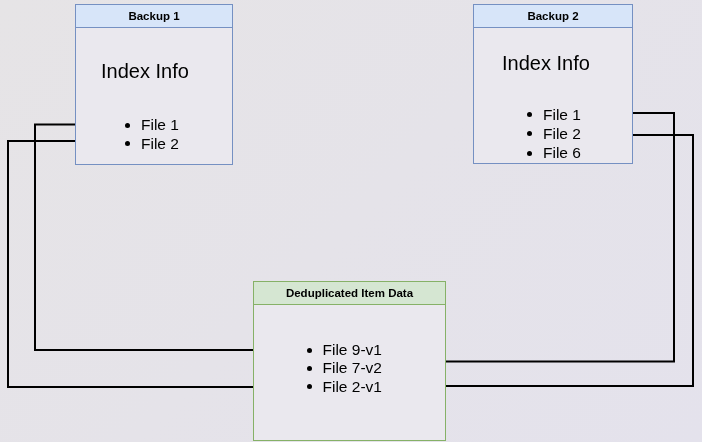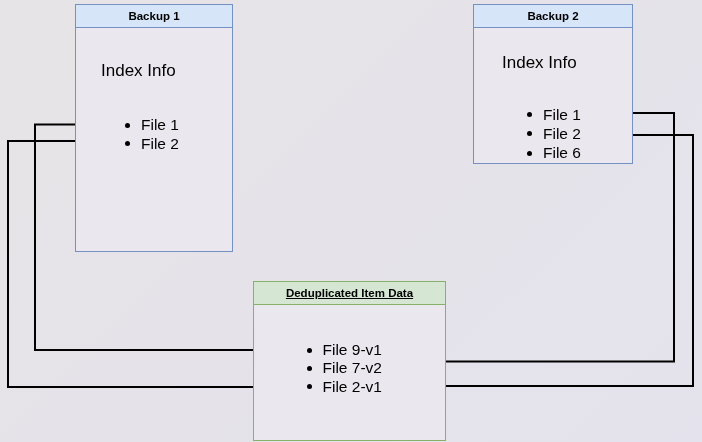--- a/index.html
+++ b/index.html
@@ -47,21 +47,21 @@
     font-weight:bold;
     font-size:11.5px;
     border-bottom:1px solid;
     white-space:nowrap;
     overflow:hidden;
   }
   .blue .box-header{background:var(--blue-fill);border-color:var(--blue-stroke);}
   .green .box-header{background:var(--green-fill);border-color:var(--green-stroke);}
   .label{
     position:absolute;
-    font-size:17px;
+    font-size:20px;
     line-height:16px;
     white-space:nowrap;
   }
   .list{position:absolute;}
   .li{
     display:flex;
     align-items:center;
     height:var(--lh,18.5px);
   }
   .dot{
@@ -86,21 +86,21 @@
       <marker id="arrow" viewBox="0 0 12 12" refX="11" refY="6" markerWidth="8" markerHeight="8" orient="auto">
         <path d="M1,1 L11,6 L1,11 L3.6,6 Z" fill="#000000"></path>
       </marker>
     </defs>
   <polyline points="116,124.5 35,124.5 35,350 303,350" class="edge" marker-end="url(#arrow)"></polyline>
       <polyline points="115,141 8,141 8,387 297,387" class="edge" marker-end="url(#arrow)"></polyline>
       <polyline points="596,113 674,113 674,361.5 398,361.5" class="edge" marker-end="url(#arrow)"></polyline>
       <polyline points="592,135 693,135 693,386 397,386" class="edge" marker-end="url(#arrow)"></polyline>
     </svg>
 
-  <div class="box blue" style="left:75px;top:4px;width:158px;height:248px;">
+  <div class="box blue" style="left:75px;top:4px;width:158px;height:161px;">
     <div class="box-header">Backup 1</div>
     <div class="label" style="left:25px;top:58px;">Index Info</div>
     <div class="list" style="left:49px;top:111px;--lh:18.5px;">
         <div class="li">
           <span class="dot"></span>
           <span class="li-text">File 1</span>
         </div>
         <div class="li">
           <span class="dot"></span>
           <span class="li-text">File 2</span>
@@ -120,21 +120,21 @@
           <span class="dot"></span>
           <span class="li-text">File 2</span>
         </div>
         <div class="li">
           <span class="dot"></span>
           <span class="li-text">File 6</span>
         </div>
       </div>
   </div>
 
-  <div class="box green" style="left:253px;top:281px;width:193px;height:160px;text-decoration:underline;">
+  <div class="box green" style="left:253px;top:281px;width:193px;height:160px;">
     <div class="box-header">Deduplicated Item Data</div>
     <div class="list" style="left:52.5px;top:59px;--lh:18.3px;">
         <div class="li">
           <span class="dot"></span>
           <span class="li-text">File 9-v1</span>
         </div>
         <div class="li">
           <span class="dot"></span>
           <span class="li-text">File 7-v2</span>
         </div>

